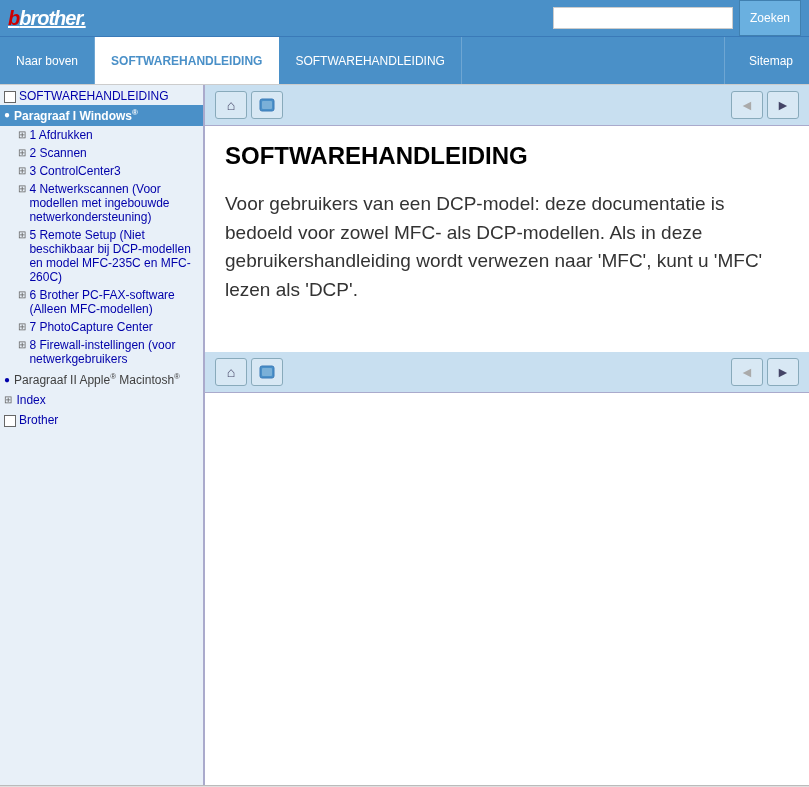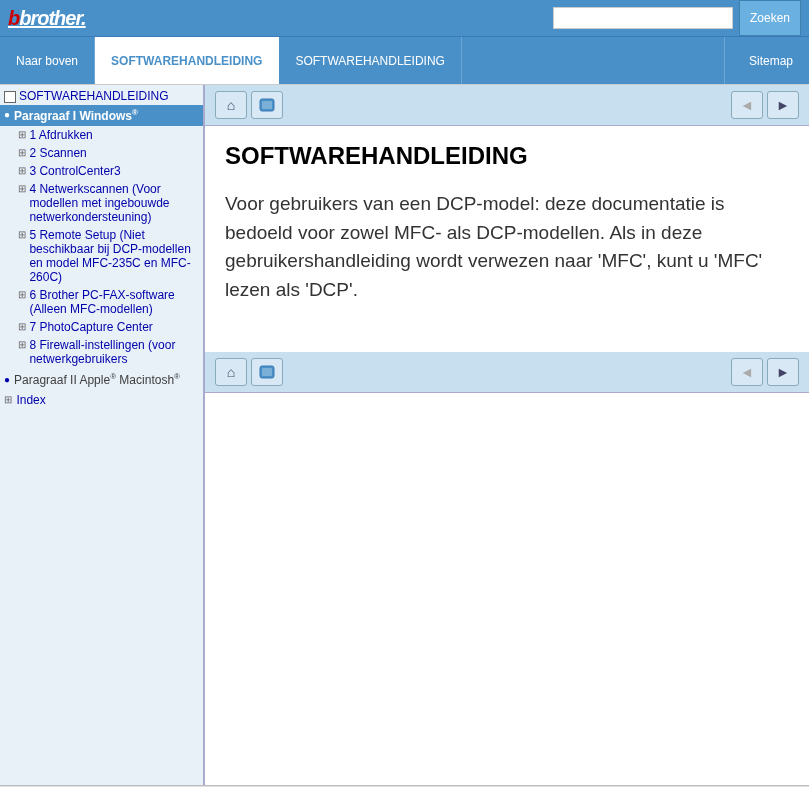--- a/index.html
+++ b/index.html
@@ -299,20 +299,24 @@
     <div class="tree-root">
       <span style="color:#00a; font-size:10px; margin-right:4px; margin-top:2px;">●</span>
       <span style="color:#404040; font-size:12px;">Paragraaf II Apple<sup class="superscript">®</sup> Macintosh<sup class="superscript">®</sup></span>
     </div>
 
     <div class="tree-root">
       <span class="plus-icon" style="margin-right:4px; margin-top:1px;">⊞</span>
       <span style="color:#00a; font-size:12px;">Index</span>
     </div>
 
+    <div class="tree-root">
+      <span class="checkbox-icon"></span>
+      <span style="color:#00a; font-size:12px;">Brother</span>
+    </div>
   </div>
 
   <div id="content">
     <div id="content-inner">
 
       <div class="content-toolbar">
         <div class="toolbar-icons">
           <div class="icon-btn" title="Home">⌂</div>
           <div class="icon-btn" title="Contents">
             <svg width="18" height="18" viewBox="0 0 18 18">

